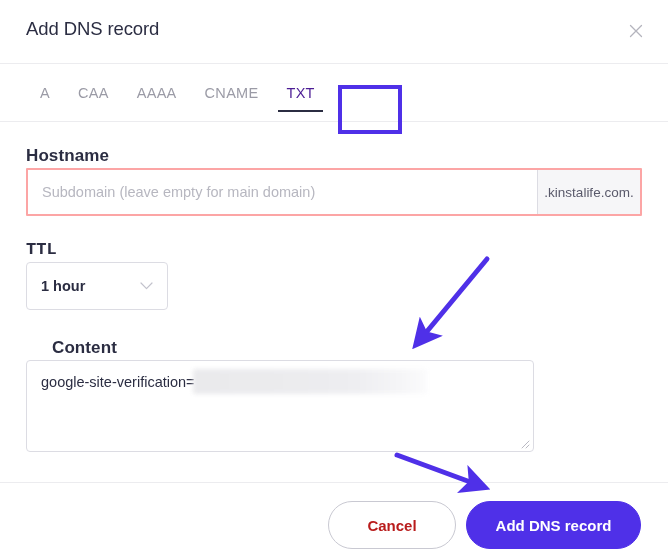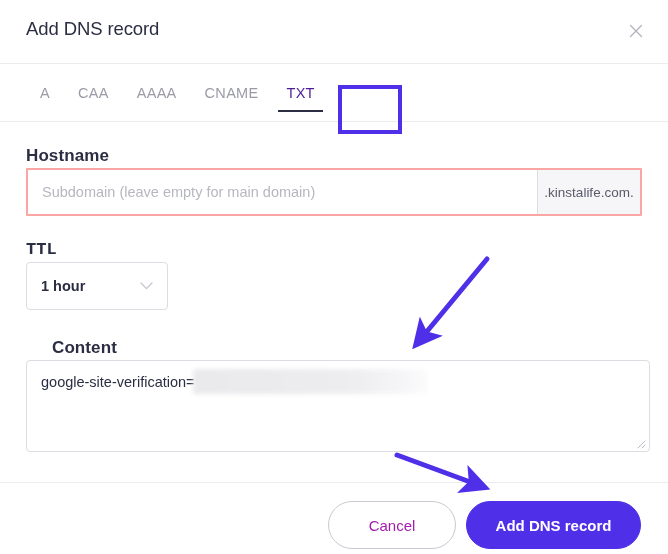--- a/index.html
+++ b/index.html
@@ -171,21 +171,21 @@
     color: #2b2d42;
     flex: 1 1 auto;
   }
   .chev { color: #c2c2cc; display: block; }
 
   
   .lbl-content { left: 26px; top: 216px; margin-left: 26px; }
   .content-area {
     position: absolute;
     left: 26px; top: 238px;
-    width: 624px; height: 92px;
+    width: 508px; height: 92px;
     border: 1px solid #dcdce3;
     border-radius: 4px;
     background: #fff;
   }
   .content-text {
     position: absolute;
     left: 14px; top: 13px;
     font-size: 14.5px;
     color: #2b2d42;
     white-space: nowrap;
@@ -222,21 +222,22 @@
     cursor: pointer;
     display: flex;
     align-items: center;
     justify-content: center;
   }
   .btn-cancel {
     left: 328px; top: 18px;
     width: 128px;
     background: #ffffff;
     border: 1px solid #c9c9d2;
-    color: #a21caf;
+    color: #b91c1c;
+    font-weight: bold;
   }
   .btn-primary {
     left: 466px; top: 18px;
     width: 175px;
     background: #4f30e8;
     border: 1px solid #4f30e8;
     color: #ffffff;
     font-weight: 700;
   }
 

